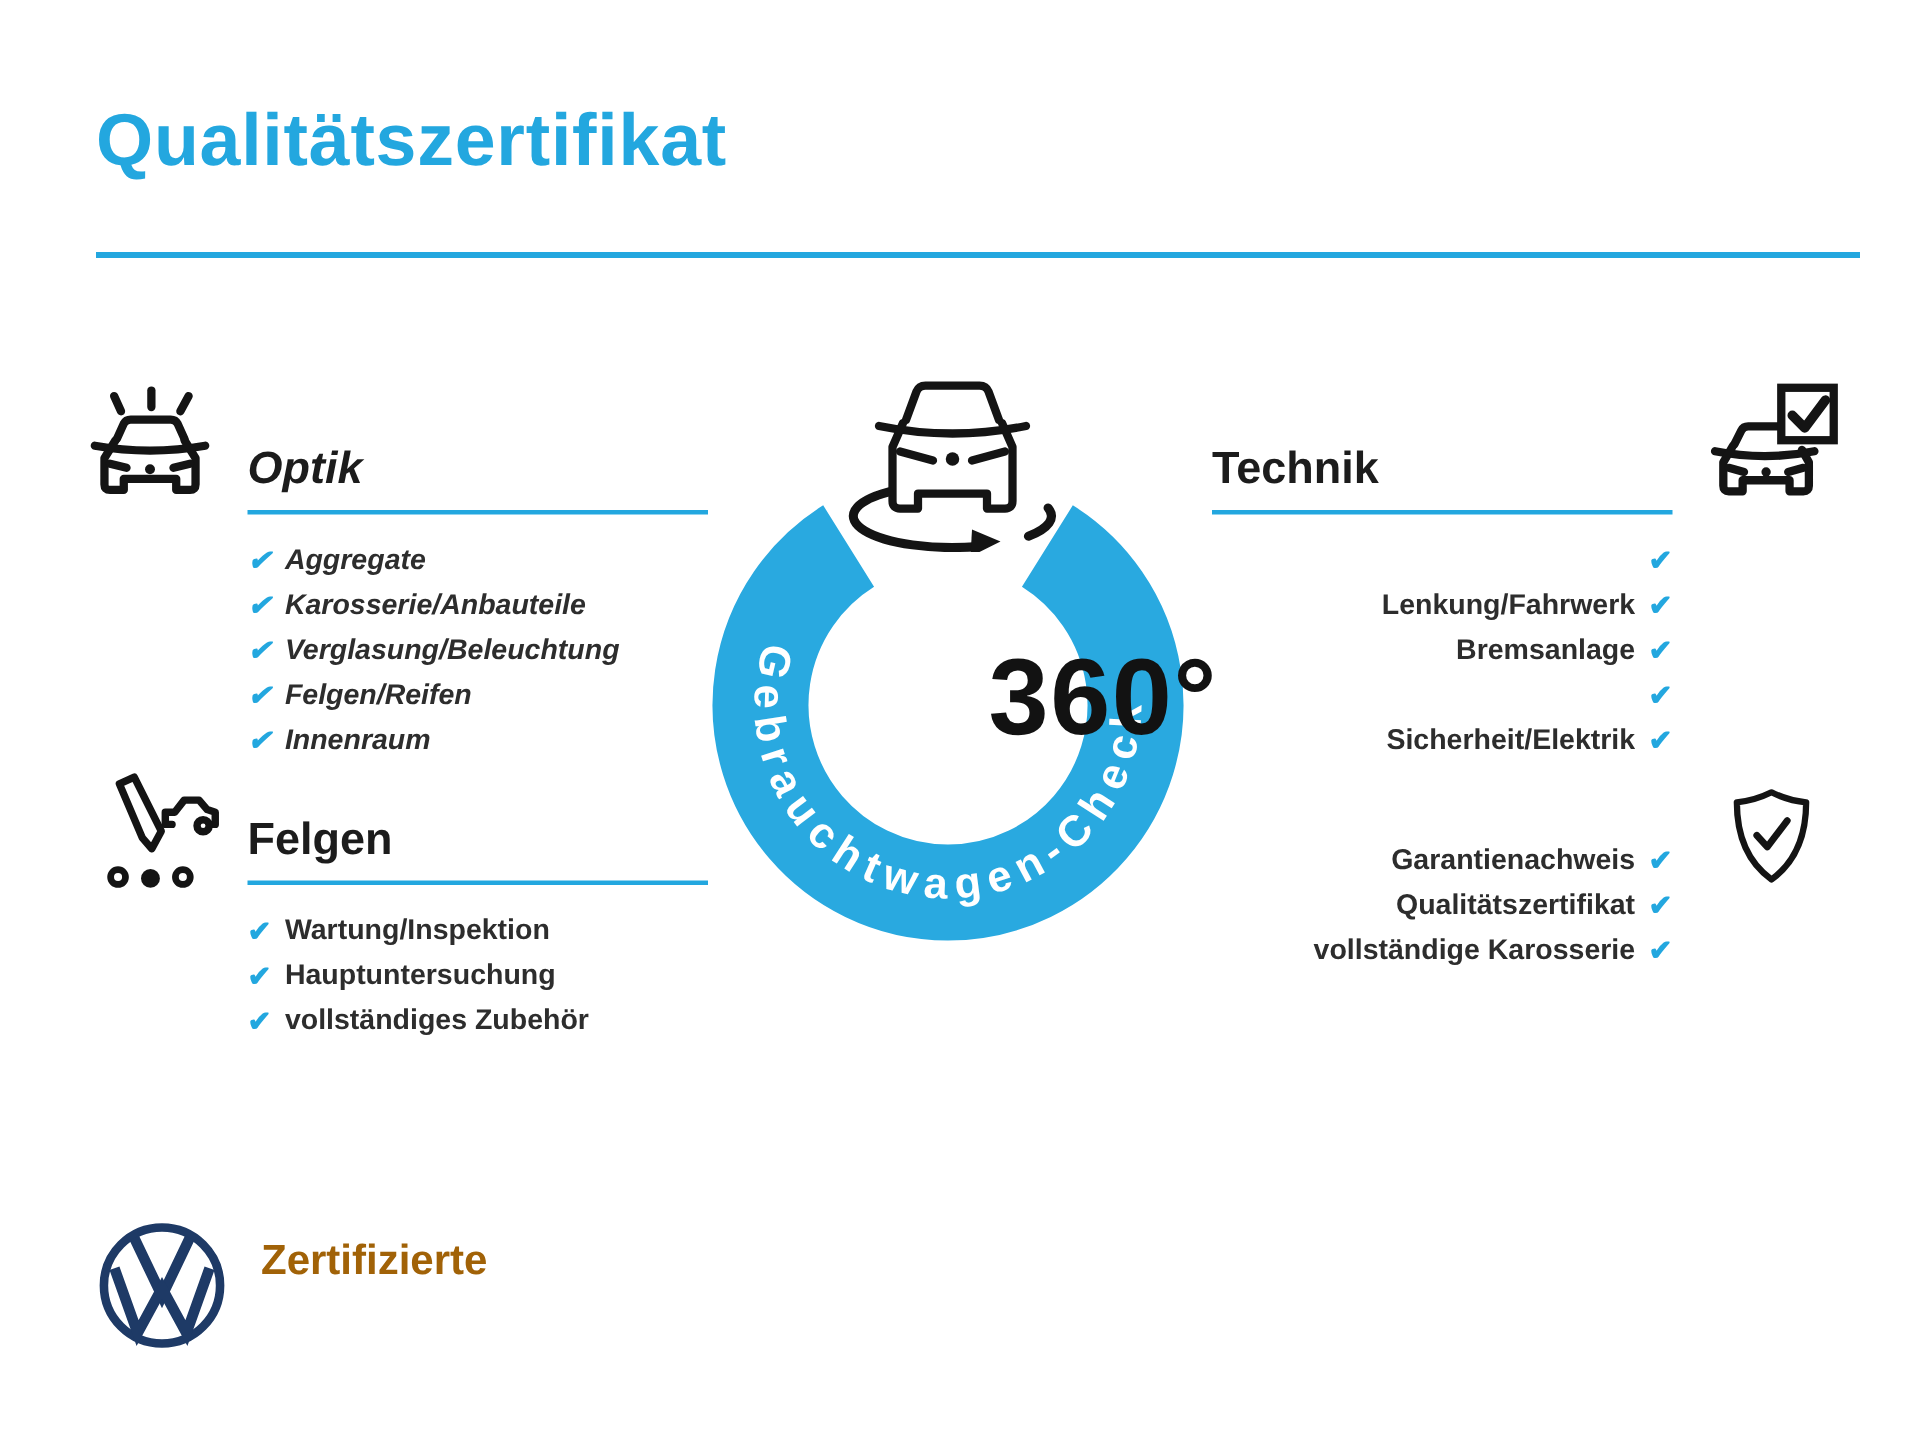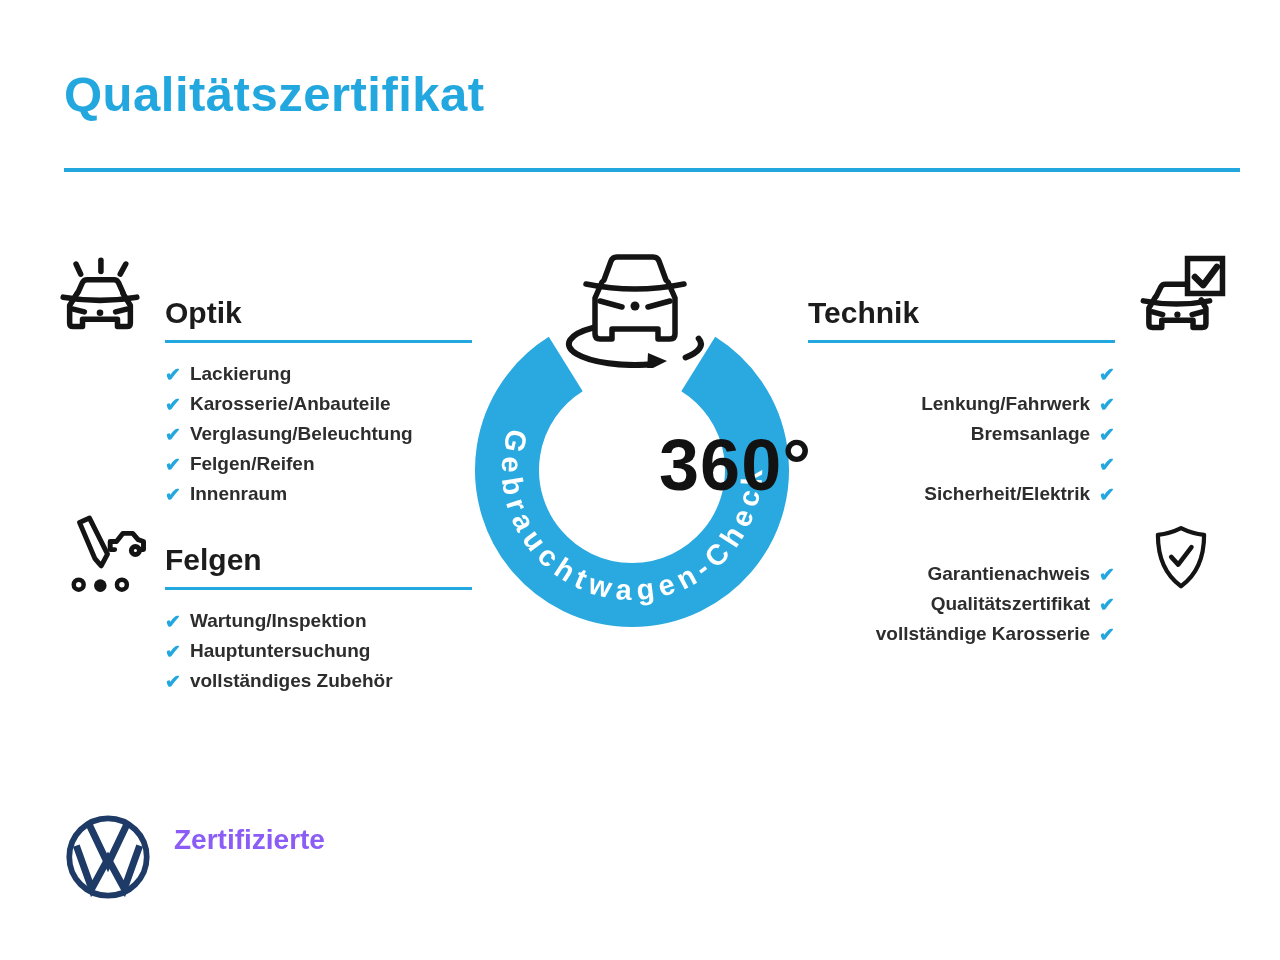--- a/index.html
+++ b/index.html
@@ -23,21 +23,21 @@
   }
   .section.right .hdr{text-align:left;}
   .items{list-style:none;margin:16px 0 0 0;padding:0;}
   .items li{
     display:flex;align-items:center;height:30px;
     font-size:19px;font-weight:700;color:#2d2d2d;white-space:nowrap;
   }
   .section.right .items li{flex-direction:row-reverse;}
   .check{color:#23a7df;font-size:19px;margin-right:9px;}
   .section.right .check{margin-right:0;margin-left:9px;}
-  #optik{left:165px;top:296px;}
+  #optik{left:165px;top:296px;font-style:italic;}
   #technik{left:808px;top:296px;}
   #wartung{left:165px;top:543px;}
   #garantie{left:808px;top:543px;}
   
   .corner-icon{position:absolute;}
   #icon-optik{left:54px;top:254px;width:92px;height:90px;}
   #icon-technik{left:1136px;top:254px;width:92px;height:90px;}
   #icon-wartung{left:58px;top:510px;width:90px;height:90px;}
   #icon-garantie{left:1146px;top:516px;width:70px;height:86px;}
   
@@ -46,21 +46,21 @@
     font-family:"Liberation Sans",sans-serif;}
   .center-car{position:absolute;left:560px;top:248px;width:150px;height:120px;}
   .degree{
     position:absolute;left:452px;top:424px;width:360px;text-align:right;
     font-size:72px;font-weight:700;color:#121212;letter-spacing:1px;
   }
   
   .vw-logo{position:absolute;left:64px;top:813px;width:88px;height:88px;}
   .brand-text{
     position:absolute;left:174px;top:822px;
-    font-size:28px;font-weight:700;color:#8b5cf6;line-height:35px;
+    font-size:28px;font-weight:700;color:#a16207;line-height:35px;
   }
 </style>
 </head>
 <body>
 
 <div class="canvas">
 
   <div class="page-title">Qualitätszertifikat</div>
   <div class="title-rule"></div>
 
@@ -105,21 +105,21 @@
   <svg id="icon-garantie" class="corner-icon" viewBox="0 0 100 100">
     <path d="M50 6 C60 11 72 14.5 83 15.5 C83 45 75 71 50 89 C25 71 17 45 17 15.5 C28 14.5 40 11 50 6 Z" stroke="#141414" stroke-width="6" fill="none" stroke-linejoin="round"></path>
     <path d="M36 47 L46 58 L65 33" stroke="#141414" stroke-width="6.5" fill="none" stroke-linecap="round" stroke-linejoin="round"></path>
   </svg>
 
   <div id="optik" class="section">
     <div class="hdr">Optik</div>
     <ul class="items">
       <li>
           <span class="check">✔</span>
-          <span>Lackierung</span>
+          <span>Aggregate</span>
         </li>
       <li>
           <span class="check">✔</span>
           <span>Karosserie/Anbauteile</span>
         </li>
       <li>
           <span class="check">✔</span>
           <span>Verglasung/Beleuchtung</span>
         </li>
       <li>

